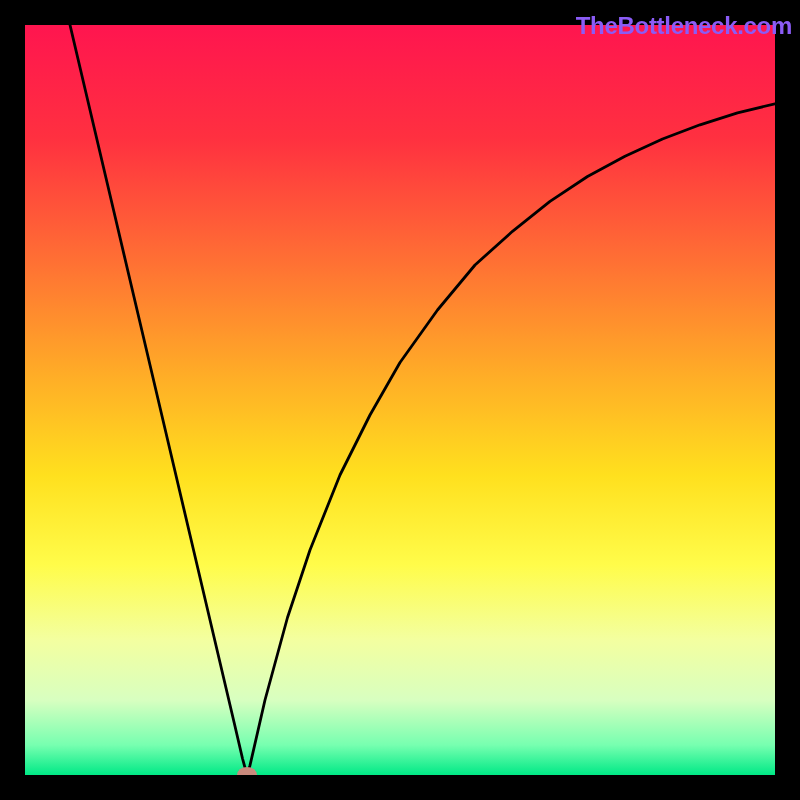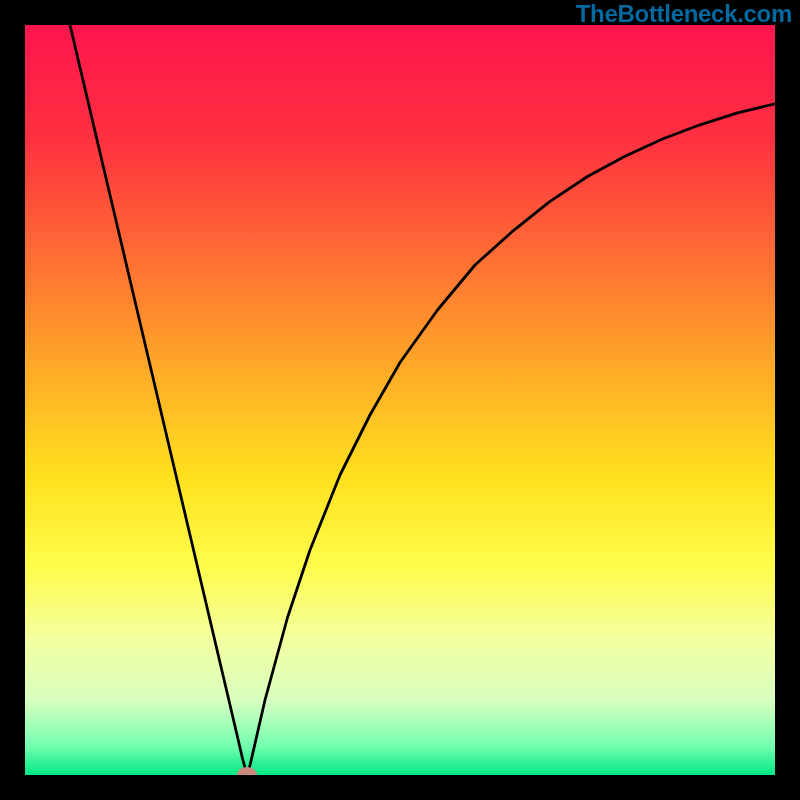--- a/index.html
+++ b/index.html
@@ -12,23 +12,23 @@
   }
   .plot-area {
     position: absolute;
     left: 25px;
     top: 25px;
     width: 750px;
     height: 750px;
   }
   .watermark {
     position: absolute;
-    top: 0;
+    top: 12px;
     right: 8px;
-    color: #0369a1;
+    color: #8b5cf6;
     font-weight: 600;
     font-size: 24px;
     letter-spacing: -0.3px;
     user-select: none;
   }
 </style>
 </head>
 <body>
 
 <div class="frame">

